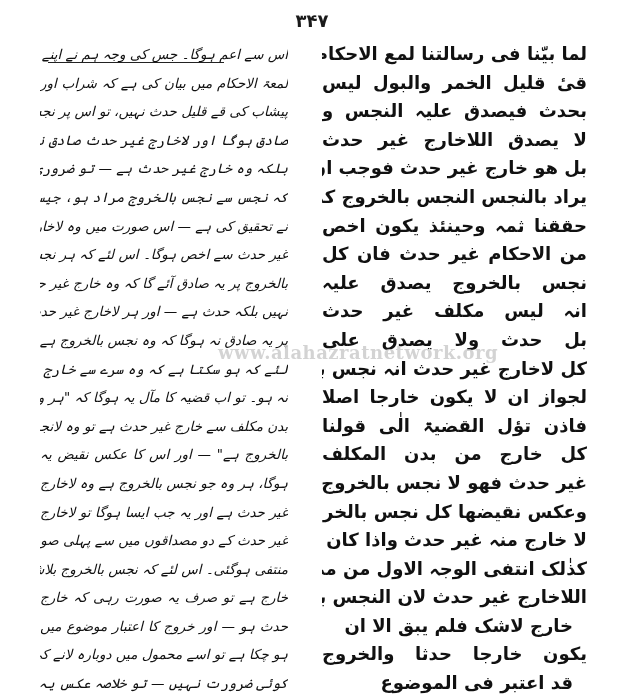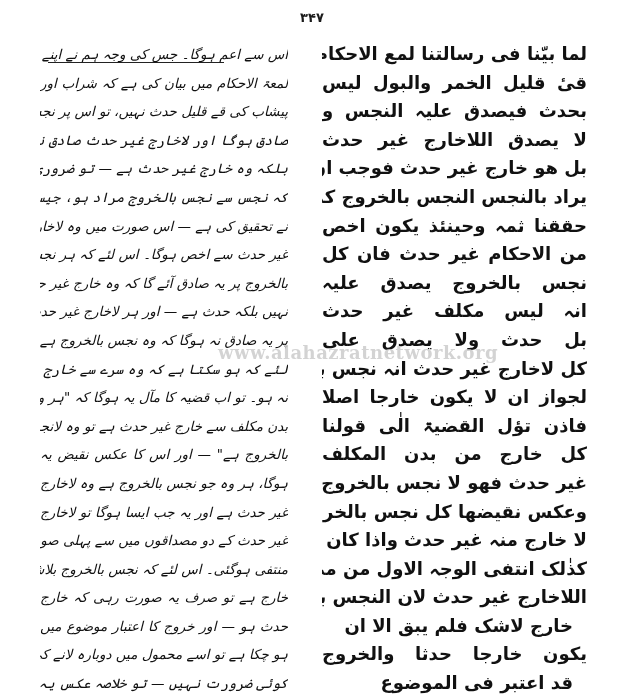--- a/index.html
+++ b/index.html
@@ -20,21 +20,21 @@
     left: 0; top: 0;
     width: 624px; height: 699px;
     background: #ffffff;
   }
   .page-number {
     position: absolute;
     top: 10px;
     left: 0;
     width: 624px;
     text-align: center;
-    font-size: 13px;
+    font-size: 18px;
     font-weight: bold;
     direction: rtl;
     color: #1a1a1a;
     letter-spacing: 1px;
   }
   .column {
     position: absolute;
     top: 40px;
     direction: rtl;
     text-align: right;

